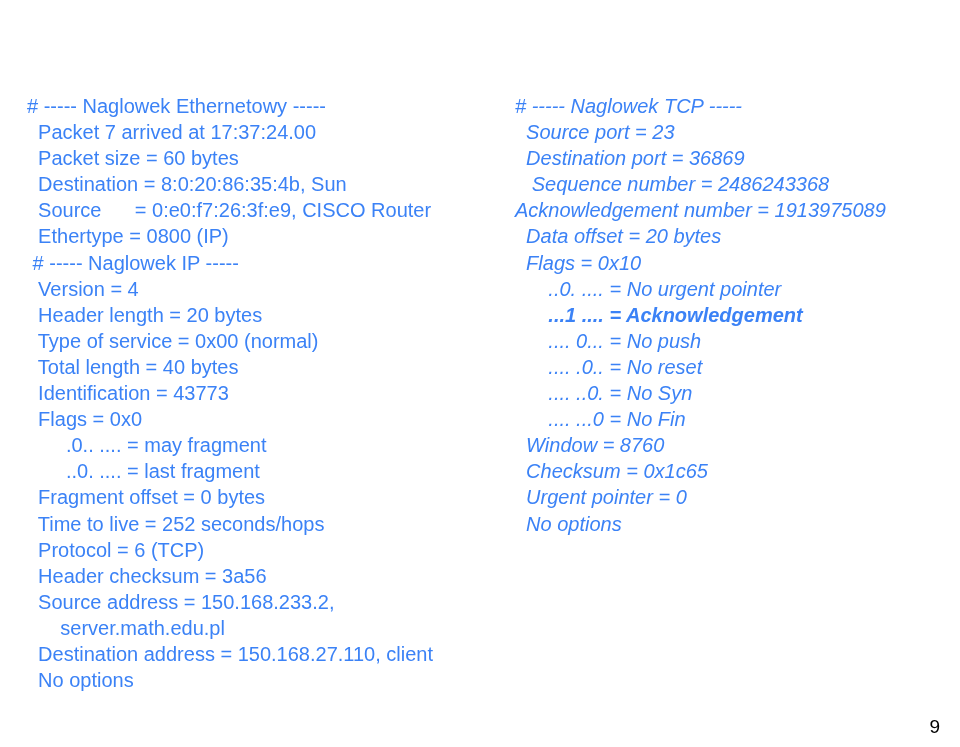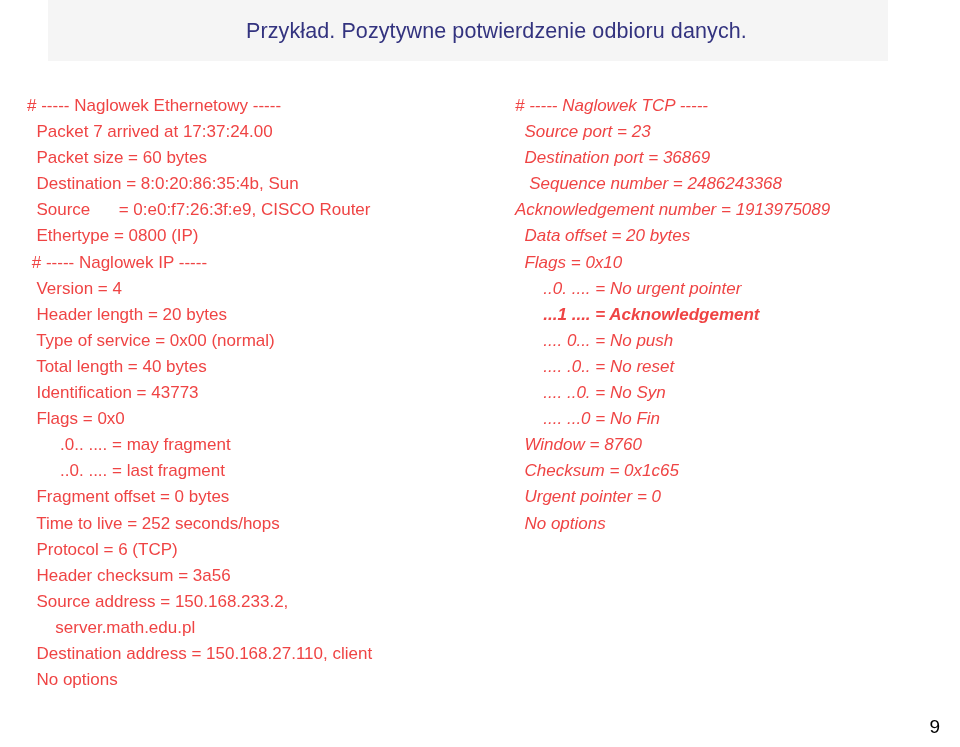--- a/index.html
+++ b/index.html
@@ -57,23 +57,23 @@
   }
   .col-right {
     left: 515px;
     width: 420px;
     font-style: italic;
   }
 
   .line {
     display: block;
     white-space: pre;
-    font-size: 17px;
+    font-size: 20px;
     line-height: 26.1px;
-    color: #ef4444;
+    color: #3b82f6;
   }
   .line.bold {
     font-weight: bold;
   }
 
   
   .page-number {
     position: absolute;
     right: 20px;
     bottom: 9px;
@@ -81,23 +81,20 @@
     line-height: 22px;
     color: #000000;
     text-align: right;
   }
 </style>
 </head>
 <body>
 
 <div class="slide">
 
-  <div class="title-band">
-    <div class="title-text">Przykład. Pozytywne potwierdzenie odbioru danych.</div>
-  </div>
 
   <div class="col col-left"><span class="line"># ----- Naglowek Ethernetowy -----</span><span class="line">  Packet 7 arrived at 17:37:24.00</span><span class="line">  Packet size = 60 bytes</span><span class="line">  Destination = 8:0:20:86:35:4b, Sun</span><span class="line">  Source      = 0:e0:f7:26:3f:e9, CISCO Router</span><span class="line">  Ethertype = 0800 (IP)</span><span class="line"> # ----- Naglowek IP -----</span><span class="line">  Version = 4</span><span class="line">  Header length = 20 bytes</span><span class="line">  Type of service = 0x00 (normal)</span><span class="line">  Total length = 40 bytes</span><span class="line">  Identification = 43773</span><span class="line">  Flags = 0x0</span><span class="line">       .0.. .... = may fragment</span><span class="line">       ..0. .... = last fragment</span><span class="line">  Fragment offset = 0 bytes</span><span class="line">  Time to live = 252 seconds/hops</span><span class="line">  Protocol = 6 (TCP)</span><span class="line">  Header checksum = 3a56</span><span class="line">  Source address = 150.168.233.2,</span><span class="line">      server.math.edu.pl</span><span class="line">  Destination address = 150.168.27.110, client</span><span class="line">  No options</span></div>
 
   <div class="col col-right"><span class="line"># ----- Naglowek TCP -----</span><span class="line">  Source port = 23</span><span class="line">  Destination port = 36869</span><span class="line">   Sequence number = 2486243368</span><span class="line">Acknowledgement number = 1913975089</span><span class="line">  Data offset = 20 bytes</span><span class="line">  Flags = 0x10</span><span class="line">      ..0. .... = No urgent pointer</span><span class="line bold">      ...1 .... = Acknowledgement</span><span class="line">      .... 0... = No push</span><span class="line">      .... .0.. = No reset</span><span class="line">      .... ..0. = No Syn</span><span class="line">      .... ...0 = No Fin</span><span class="line">  Window = 8760</span><span class="line">  Checksum = 0x1c65</span><span class="line">  Urgent pointer = 0</span><span class="line">  No options</span></div>
 
   <div class="page-number">9</div>
 
 </div>
 
 </body></html>

